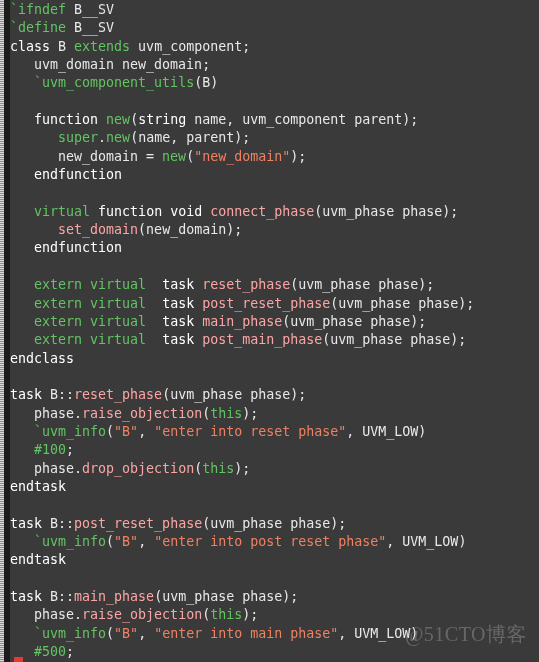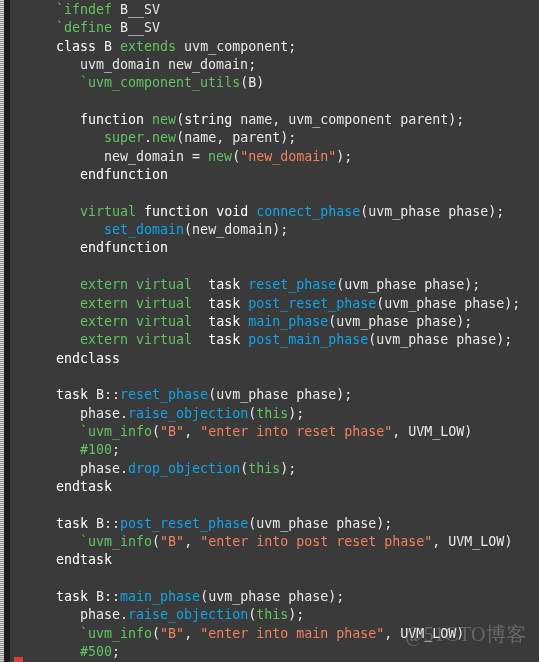--- a/index.html
+++ b/index.html
@@ -44,26 +44,26 @@
     position: absolute;
     left: 10px; top: 0;
     width: 529px; height: 662px;
     background: #3a3a3a;
     font-size: 13.3px;
     line-height: 18.35px;
     white-space: pre;
     padding-top: 1px;
     box-sizing: border-box;
   }
-  .ln { display: block; height: 18.35px; padding-left: 46px; }
+  .ln { display: block; height: 18.35px; }
 
   
   .tok-kw     { color: #ffffff; }  
   .tok-green  { color: #62c462; }  
-  .tok-fn     { color: #0ea5e9; margin-top: 32px; }  
+  .tok-fn     { color: #fca5a5; margin-top: 32px; }  
   .tok-str    { color: #f08060; }  
   .tok-plain  { color: #e8e8e8; }  
 
   
   #cursor {
     position: absolute;
     left: 14px;
     top: 657px;
     width: 9px;
     height: 5px;

